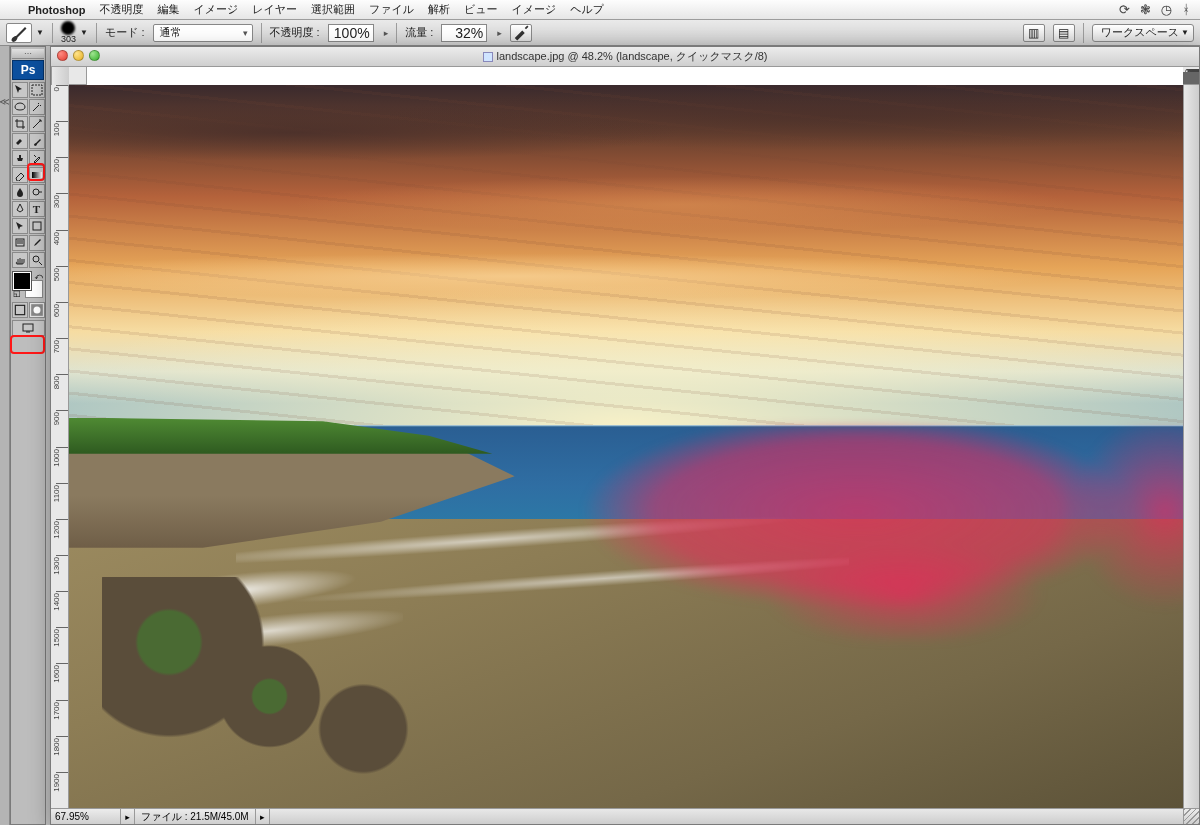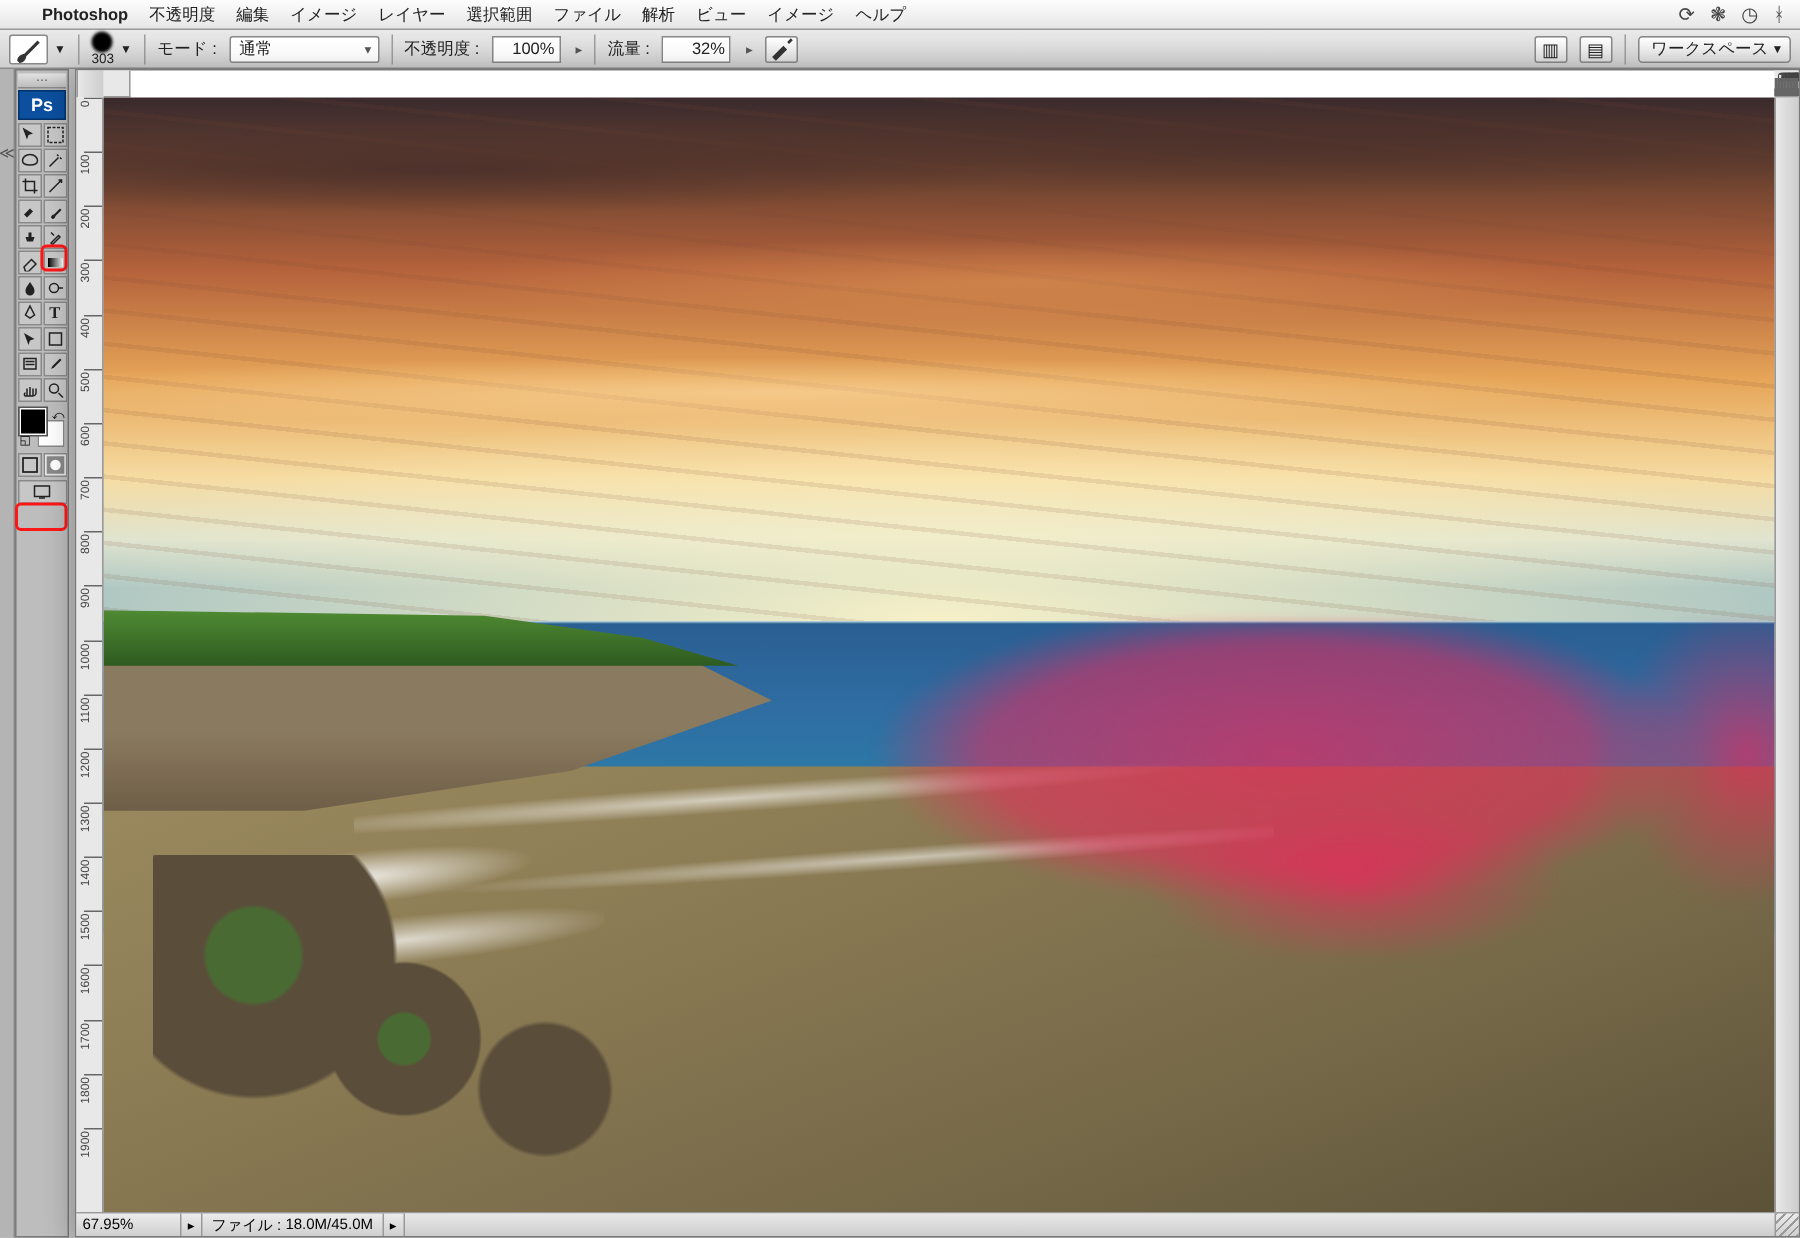--- a/index.html
+++ b/index.html
@@ -14,21 +14,21 @@
   .options-bar { height: 26px; background: linear-gradient(#eaeaea,#cfcfcf); border-bottom: 1px solid #8a8a8a; display: flex; align-items: center; padding: 0 6px; gap: 8px; color: #222; }
   .tool-preset { width: 26px; height: 20px; border: 1px solid #888; background: #fff; display:flex; align-items:center; justify-content:center; font-size:14px; border-radius:2px;}
   .tool-preset-arrow{font-size:8px;margin-left:-4px;}
   .sep { width: 1px; height: 20px; background: #9c9c9c; }
   .brush-preview { display:flex; flex-direction:column; align-items:center; line-height:1; }
   .brush-dot { width:14px; height:14px; background:#000; border-radius:50%; filter: blur(1px); }
   .brush-size { font-size:9px; }
   .opt-label { font-size:11px; }
   .dropdown { height:18px; border:1px solid #888; background:#fff; display:flex; align-items:center; padding:0 16px 0 6px; position:relative; border-radius:2px;}
   .dropdown::after { content:"▾"; position:absolute; right:4px; font-size:9px; color:#555;}
-  .pct-box { height:18px; width:46px; border:1px solid #888; background:#fff; text-align:right; padding:0 3px; font-size:11px; display:flex; align-items:center; justify-content:flex-end; }
+  .pct-box { height:18px; width:46px; border:1px solid #888; background:#fff; text-align:right; padding:0 3px; font-size:14px; display:flex; align-items:center; justify-content:flex-end; }
   .pct-arrow { font-size:9px; margin-left:2px; color:#555;}
   .airbrush-btn { width:22px; height:18px; border:1px solid #888; background:linear-gradient(#fff,#ddd); border-radius:2px; display:flex;align-items:center;justify-content:center;}
   .options-bar .right { margin-left:auto; display:flex; align-items:center; gap:8px; }
   .panel-btn { width:22px; height:18px; border:1px solid #888; background:linear-gradient(#fff,#ddd); border-radius:2px; display:flex; align-items:center; justify-content:center; font-size:12px;}
   .workspace-btn { height:18px; padding:0 14px 0 8px; border:1px solid #888; background:linear-gradient(#fff,#ddd); border-radius:3px; position:relative; display:flex; align-items:center;}
   .workspace-btn::after{content:"▼"; font-size:8px; position:absolute; right:4px;}
   
   .main { position:absolute; top:46px; left:0; right:0; bottom:0; display:flex; background:#bfbfbf; }
   .left-dock { width:10px; background:#b4b4b4; border-right:1px solid #8a8a8a; display:flex; flex-direction:column; align-items:center; padding-top:50px;}
   .dock-expand { font-size:10px; color:#555; transform:rotate(0deg);}
@@ -348,20 +348,31 @@
           <path d="M4 9h4" stroke="#222"></path>
         </svg>
       </div>
   </div>
 
   <div class="highlight-red hl1"></div>
   <div class="highlight-red hl2"></div>
 
   <div class="doc-wrap">
     <div class="doc-window">
+      <div class="titlebar">
+        <div class="traffic">
+          <div class="tl red"></div>
+          <div class="tl yellow"></div>
+          <div class="tl green"></div>
+        </div>
+        <div class="title-center">
+          <div class="title-icon"></div>
+          <span>landscape.jpg @ 48.2% (landscape, クイックマスク/8)</span>
+        </div>
+      </div>
       <div class="doc-body">
         <div class="ruler-corner"></div>
         <div class="ruler-h" id="rulerH">
             <div class="tick" style="left: 0px;"></div>
             <div class="lbl" style="left: 2px;">0</div>
             <div class="tick minor" style="left: 0.106667px;"></div>
             <div class="tick minor" style="left: 0.213333px;"></div>
             <div class="tick minor" style="left: 0.32px;"></div>
             <div class="tick minor" style="left: 0.426667px;"></div>
             <div class="tick" style="left: 0.533333px;"></div>
@@ -594,21 +605,21 @@
             <div class="quickmask"></div>
           </div>
         </div>
         <div class="scroll-v"></div>
         <div class="scroll-h-row">
           <div class="status-zoom">
               <span>67.95%</span>
             </div>
           <div class="status-arrow">▸</div>
           <div class="status-file">
-            <span>ファイル :</span>&nbsp;<span>18.0M/45.0M</span>
+            <span>ファイル :</span>&nbsp;<span>21.5M/45.0M</span>
           </div>
           <div class="status-arrow">▸</div>
           <div class="scroll-h"></div>
           <div class="resize"></div>
         </div>
       </div>
     </div>
   </div>
 </div>
 

